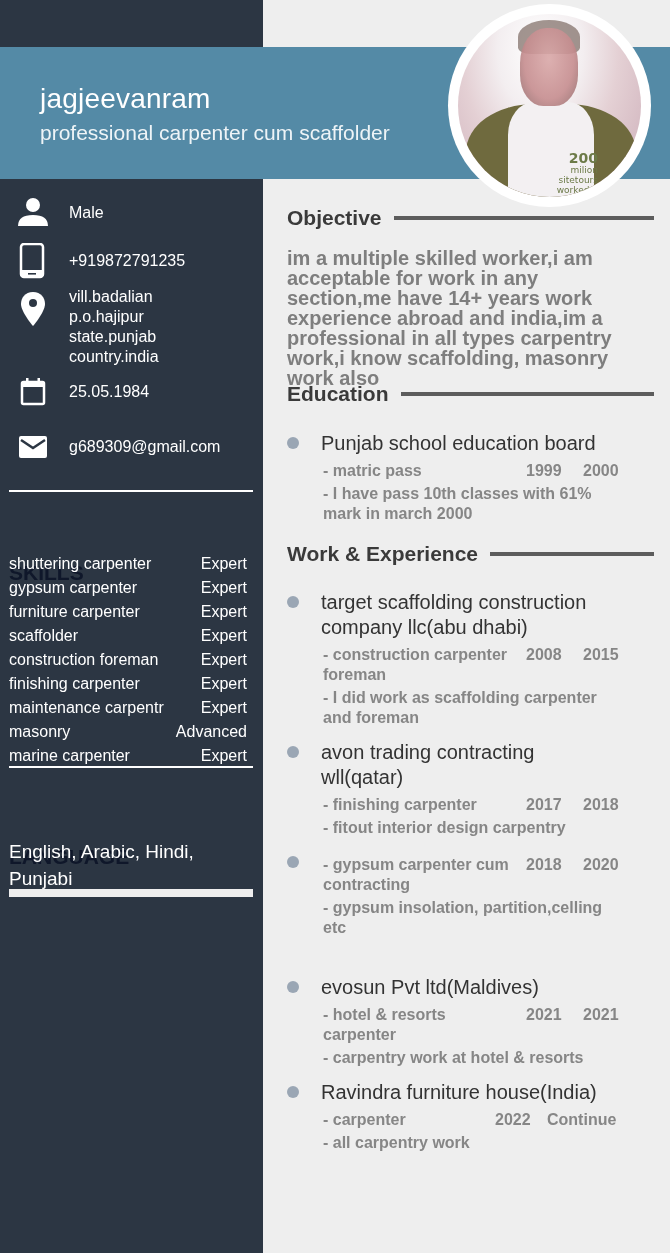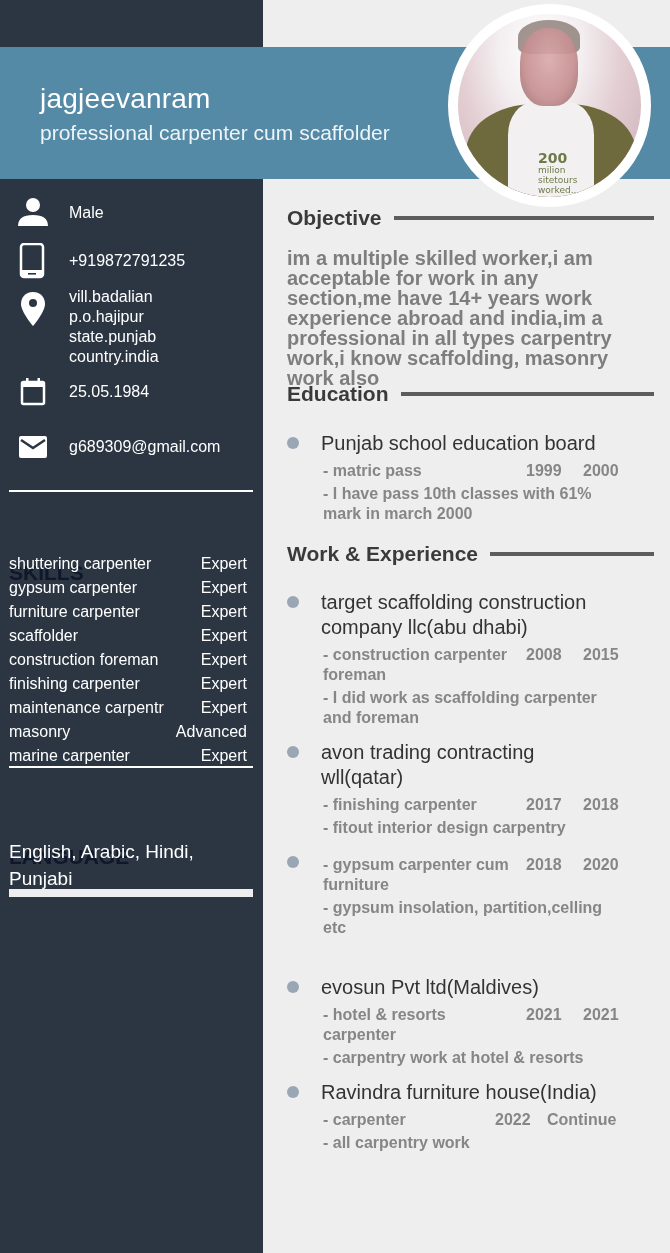--- a/index.html
+++ b/index.html
@@ -12,21 +12,21 @@
   .title { position: absolute; left: 40px; top: 121px; font-size: 21px; color: #eef4f7; }
 
   .photo { position: absolute; left: 448px; top: 4px; width: 203px; height: 203px; border-radius: 50%; background: #ffffff; }
   .photo-inner { position: absolute; left: 10px; top: 10px; width: 183px; height: 183px; border-radius: 50%; overflow: hidden;
     background: radial-gradient(ellipse at 45% 20%, #ffffff 0%, #f3eef0 30%, #e4d0d4 55%, #d6bcc4 80%); }
   .photo-head { position: absolute; left: 62px; top: 14px; width: 58px; height: 78px; border-radius: 45% 45% 40% 40%;
     background: radial-gradient(ellipse at 50% 40%, #d9a8a8 0%, #c68d8f 60%, #8f6a6a 100%); opacity: 0.9; }
   .photo-hair { position: absolute; left: 60px; top: 6px; width: 62px; height: 34px; border-radius: 50% 50% 20% 20%; background: #7c6a63; opacity: 0.7; }
   .photo-body { position: absolute; left: 8px; top: 90px; width: 170px; height: 120px; border-radius: 40% 40% 0 0; background: #6f6a3e; }
   .photo-shirt { position: absolute; left: 50px; top: 88px; width: 86px; height: 110px; border-radius: 30% 30% 0 0; background: #f3f0f2; }
-  .photo-text { position: absolute; left: 80px; top: 137px; width: 60px; text-align: left; color: #6c7a48; font-size: 9px; line-height: 10px; font-family: "DejaVu Sans", sans-serif; }
+  .photo-text { position: absolute; left: 80px; top: 137px; width: 60px; text-align: right; color: #6c7a48; font-size: 9px; line-height: 10px; font-family: "DejaVu Sans", sans-serif; }
   .photo-text b { font-size: 14px; display: block; line-height: 14px; }
 
   .info-row { position: absolute; left: 0; width: 263px; }
   .info-icon { position: absolute; left: 18px; width: 30px; height: 30px; }
   .info-text { position: absolute; left: 69px; color: #ffffff; font-size: 16px; line-height: 20px; white-space: pre-line; }
 
   .rule { position: absolute; left: 9px; width: 244px; height: 2px; background: #ffffff; }
   .side-heading { position: absolute; left: 9px; font-size: 21px; font-weight: bold; color: #0f172a; margin-top: 48px; }
 
   .skills { position: absolute; left: 9px; top: 552px; width: 238px; }
@@ -210,21 +210,21 @@
     <span class="role">- finishing carpenter</span>
     <span class="from">2017</span>
     <span class="to">2018</span>
   </div>
   <div class="entry-desc">- fitout interior design carpentry</div>
 </div>
 
 <div class="entry" style="top:850px;">
   <span class="bullet"></span>
   <div class="entry-sub">
-    <span class="role">- gypsum carpenter cum furniture</span>
+    <span class="role">- gypsum carpenter cum contracting</span>
     <span class="from">2018</span>
     <span class="to">2020</span>
   </div>
   <div class="entry-desc">- gypsum insolation, partition,celling etc</div>
 </div>
 
 <div class="entry" style="top:975px;">
   <span class="bullet"></span>
   <div class="entry-title">evosun Pvt ltd(Maldives)</div>
   <div class="entry-sub">

